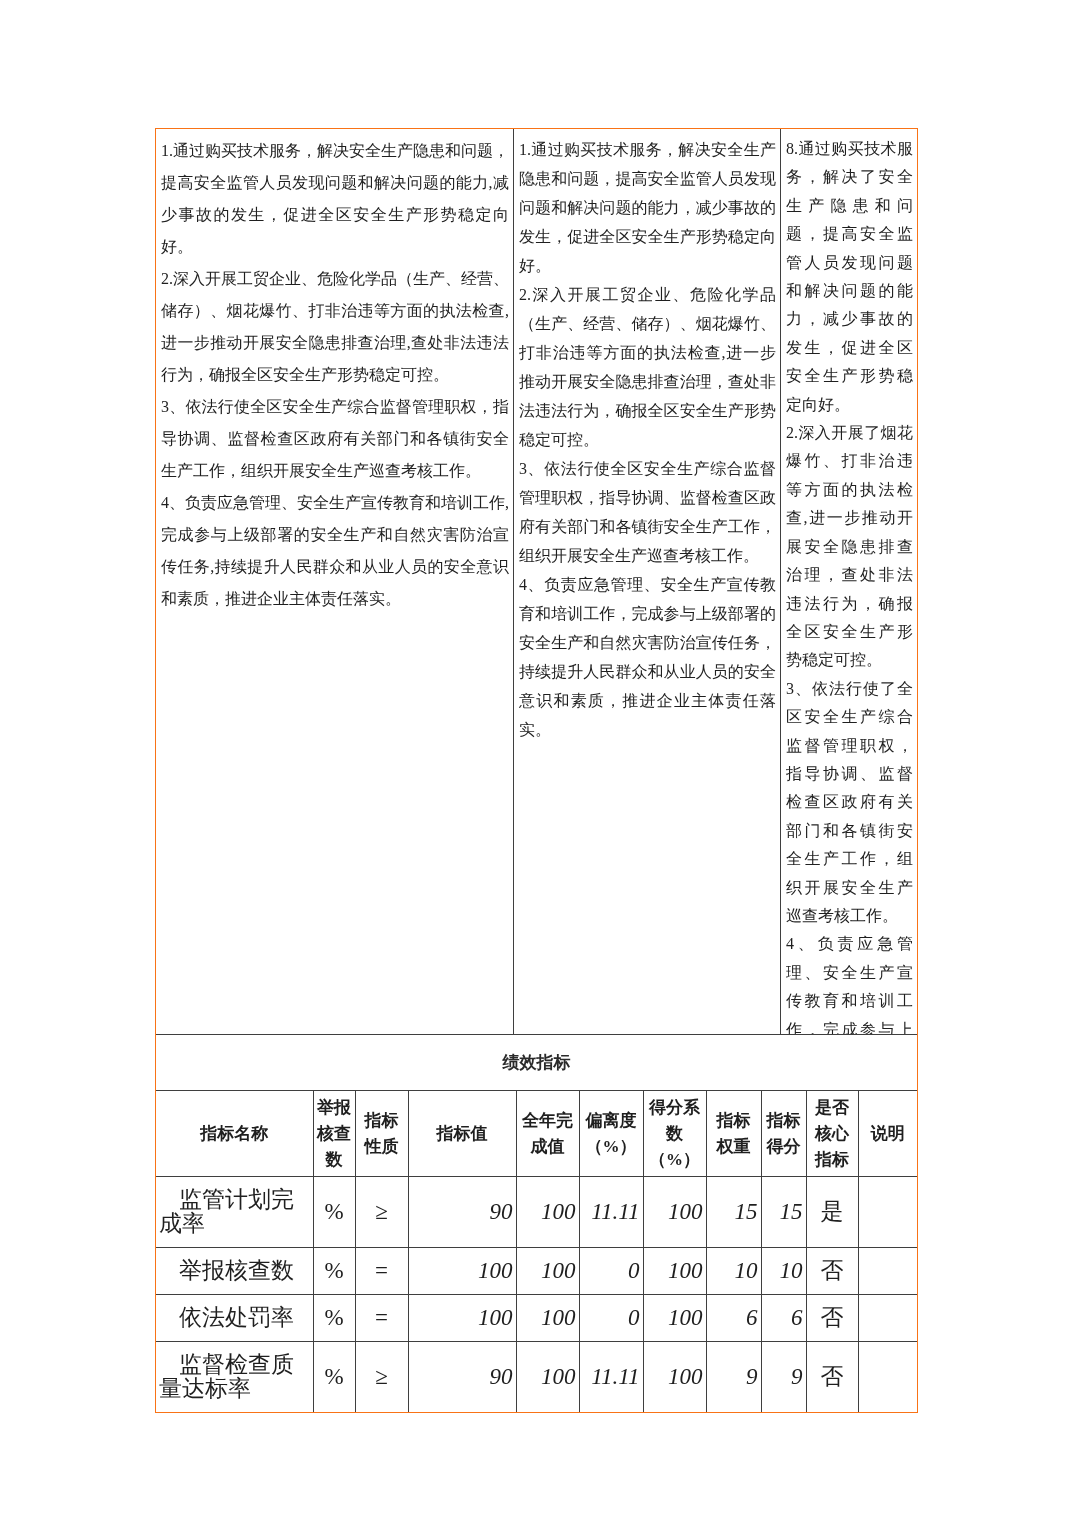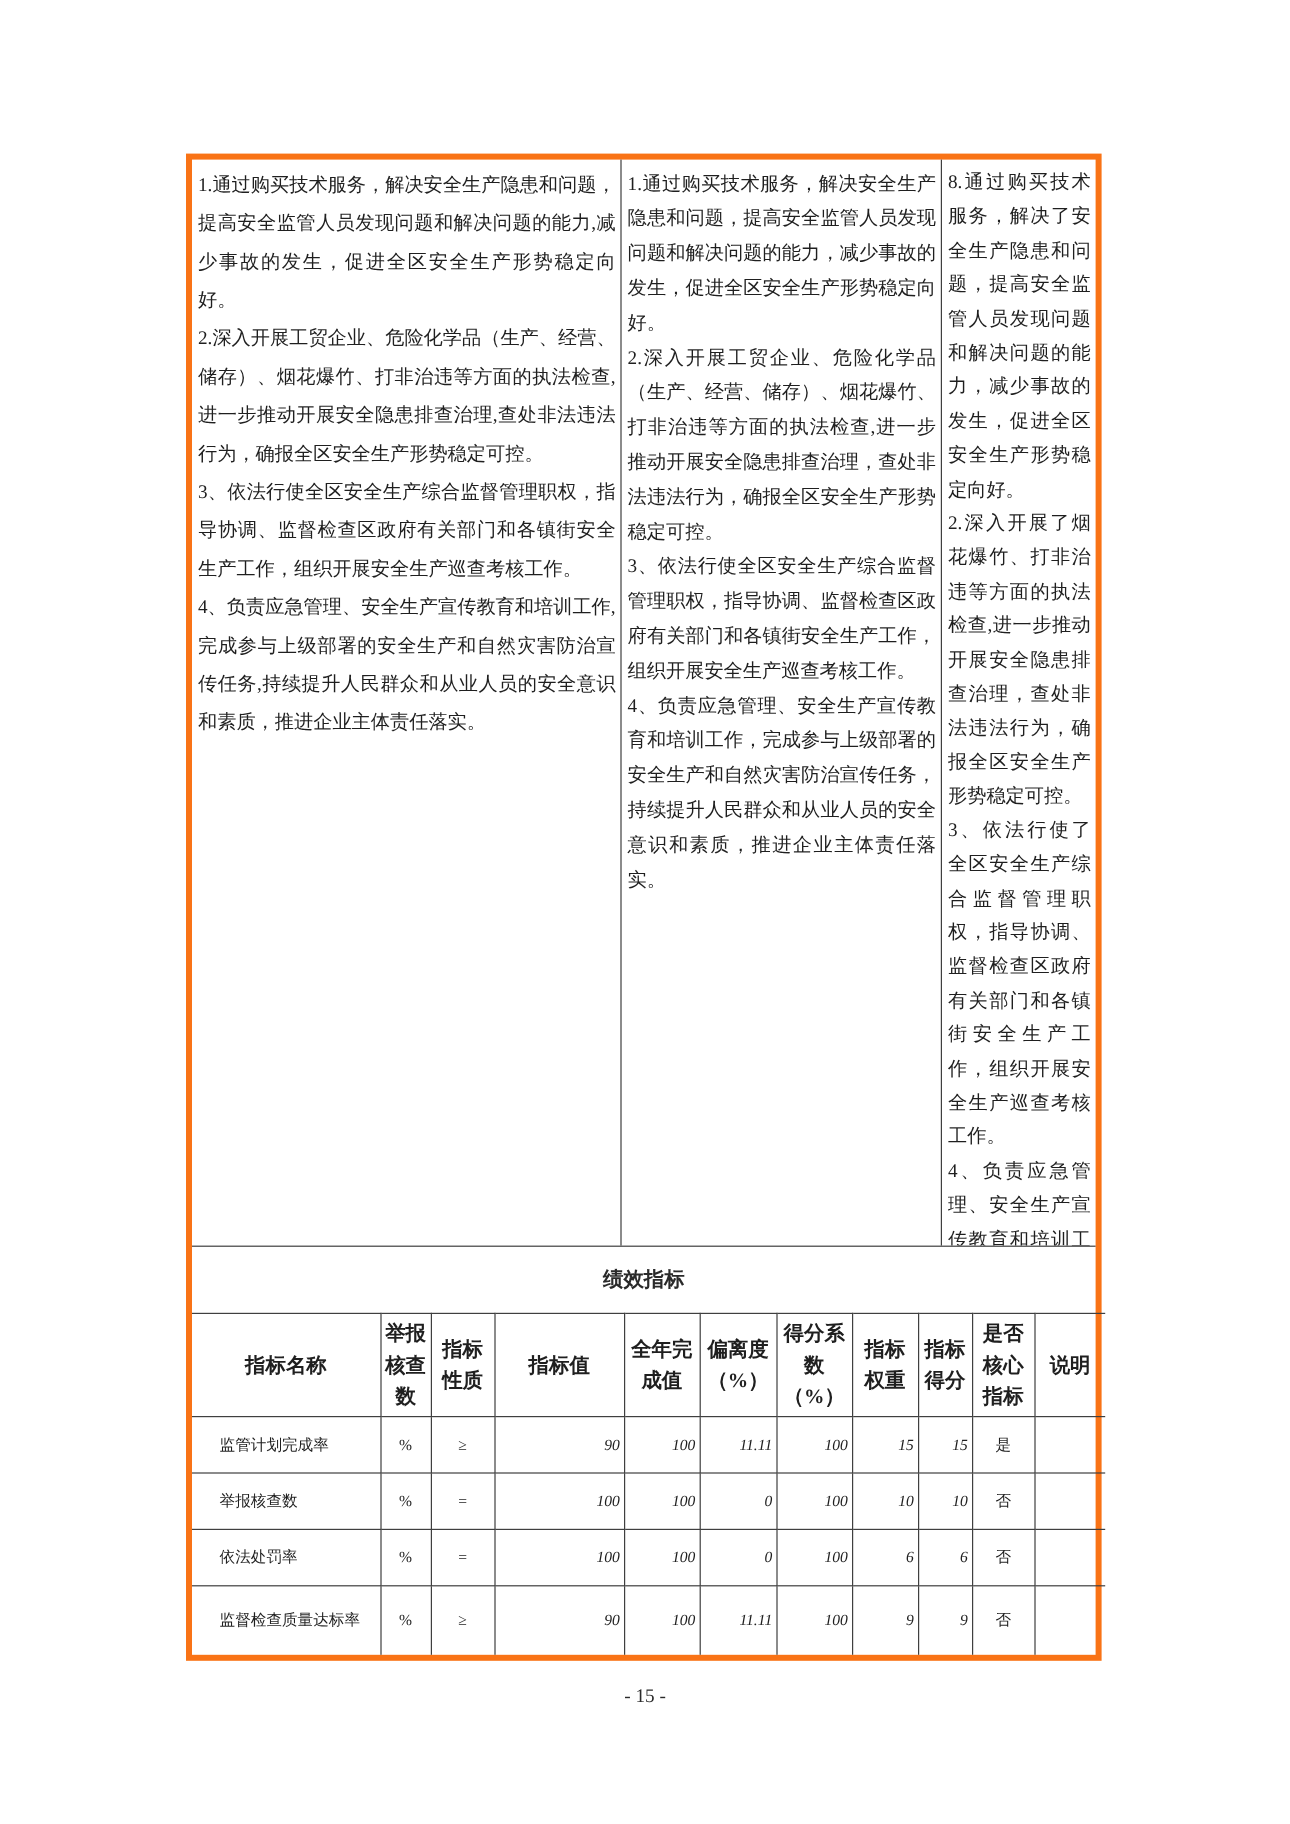--- a/index.html
+++ b/index.html
@@ -3,21 +3,21 @@
 <meta charset="utf-8">
 <style>
   html,body { margin:0; padding:0; background:#ffffff; }
   .page {
     position:relative; width:1075px; height:1520px; background:#ffffff;
     font-family:"Liberation Serif","DejaVu Serif",serif; color:#1f1f1f;
     overflow:hidden;
   }
   .big-table {
     position:absolute; left:155px; top:128px; width:763px;
-    border:5px solid #f97316; box-sizing:border-box; background:#fff;
+    border:1px solid #f97316; box-sizing:border-box; background:#fff;
   }
   .top-cols { display:flex; height:905px; }
   .tcol {
     box-sizing:border-box; overflow:hidden; padding:6px 4px 0 5px;
     font-size:16px; text-align:justify; letter-spacing:0;
   }
   .tcol p { margin:0; }
   .tcol-1 { width:357px; line-height:32px; }
   .tcol-2 { width:268px; line-height:29px; border-left:1px solid #3f3f3f; border-right:1px solid #3f3f3f; }
   .tcol-3 { flex:1; line-height:28.4px; }
@@ -29,21 +29,21 @@
   table.kpi { width:100%; border-collapse:collapse; table-layout:fixed; }
   .kpi th, .kpi td { border:1px solid #3f3f3f; box-sizing:border-box; overflow:hidden; }
   .kpi tr > *:first-child { border-left:none; }
   .kpi tr > *:last-child  { border-right:none; }
   .kpi tbody tr:last-child td { border-bottom:none; }
   .kpi th {
     font-weight:bold; font-size:17px; text-align:center; vertical-align:middle;
     height:86px; line-height:26px; padding:0 2px;
   }
   .kpi td {
-    font-size:13px; height:47px; vertical-align:middle; padding:0 3px; line-height:24px;
+    font-size:23px; height:47px; vertical-align:middle; padding:11px 3px; line-height:24px;
   }
   .kpi tbody tr.tall td { height:57px; }
   td.cell-name  { text-align:left; text-indent:20px; }
   td.cell-center{ text-align:center; }
   td.cell-num   { text-align:right;font-style:italic; }
   .page-footer {
     position:absolute; left:0; right:0; top:1405px; height:30px;
     text-align:center; font-size:16px; color:#2a2a2a;
   }
 </style>
@@ -155,14 +155,13 @@
           <td class="cell-num">100</td>
           <td class="cell-num">9</td>
           <td class="cell-num">9</td>
           <td class="cell-center">否</td>
           <td class="cell-center"></td>
         </tr>
       </tbody>
     </table>
   </section>
 
-  <footer class="page-footer">- 15 -</footer>
 </main>
 
 </body></html>

